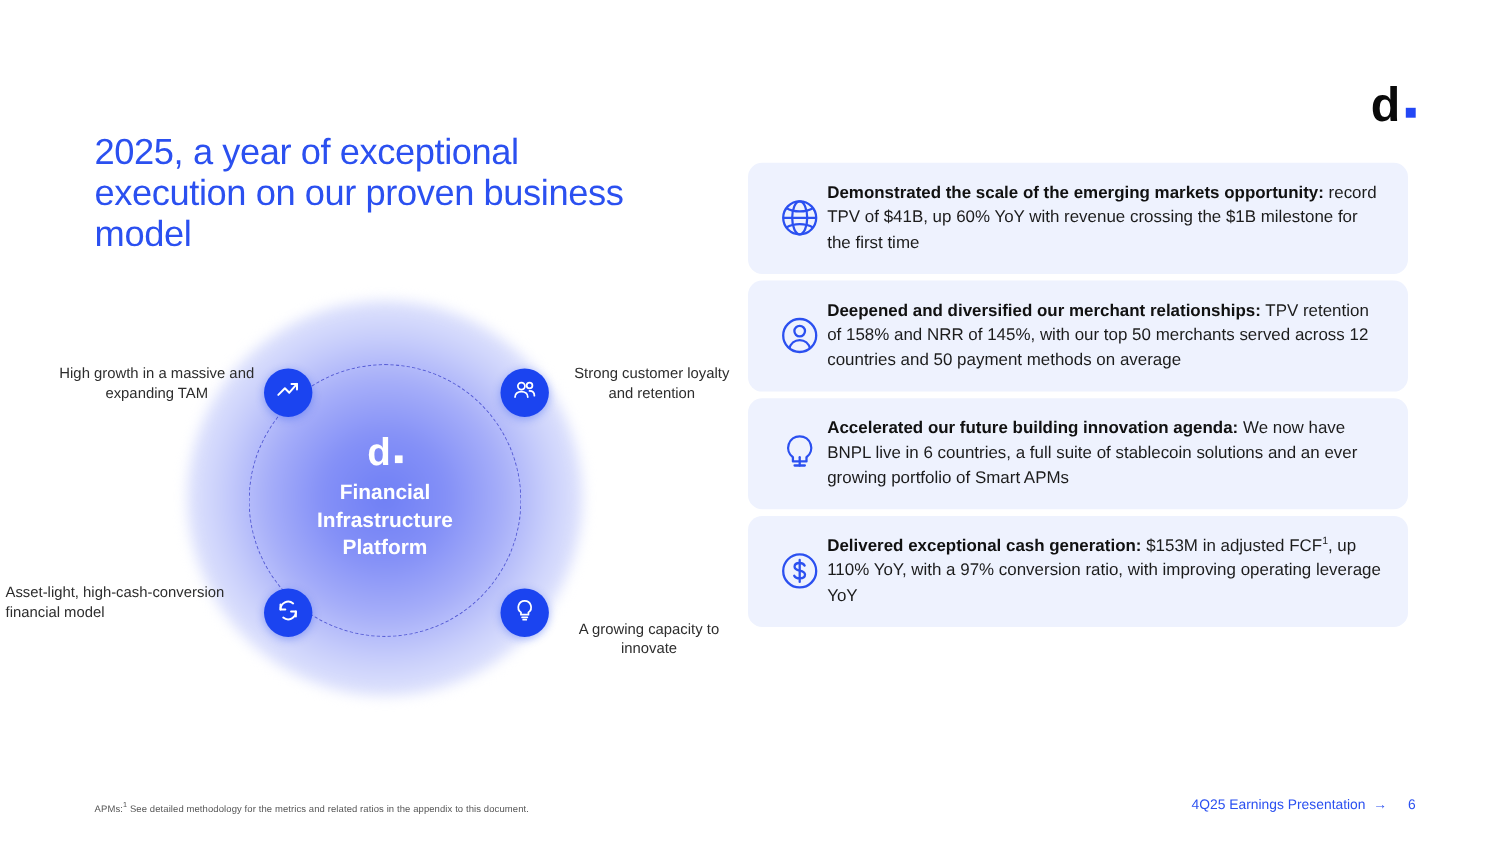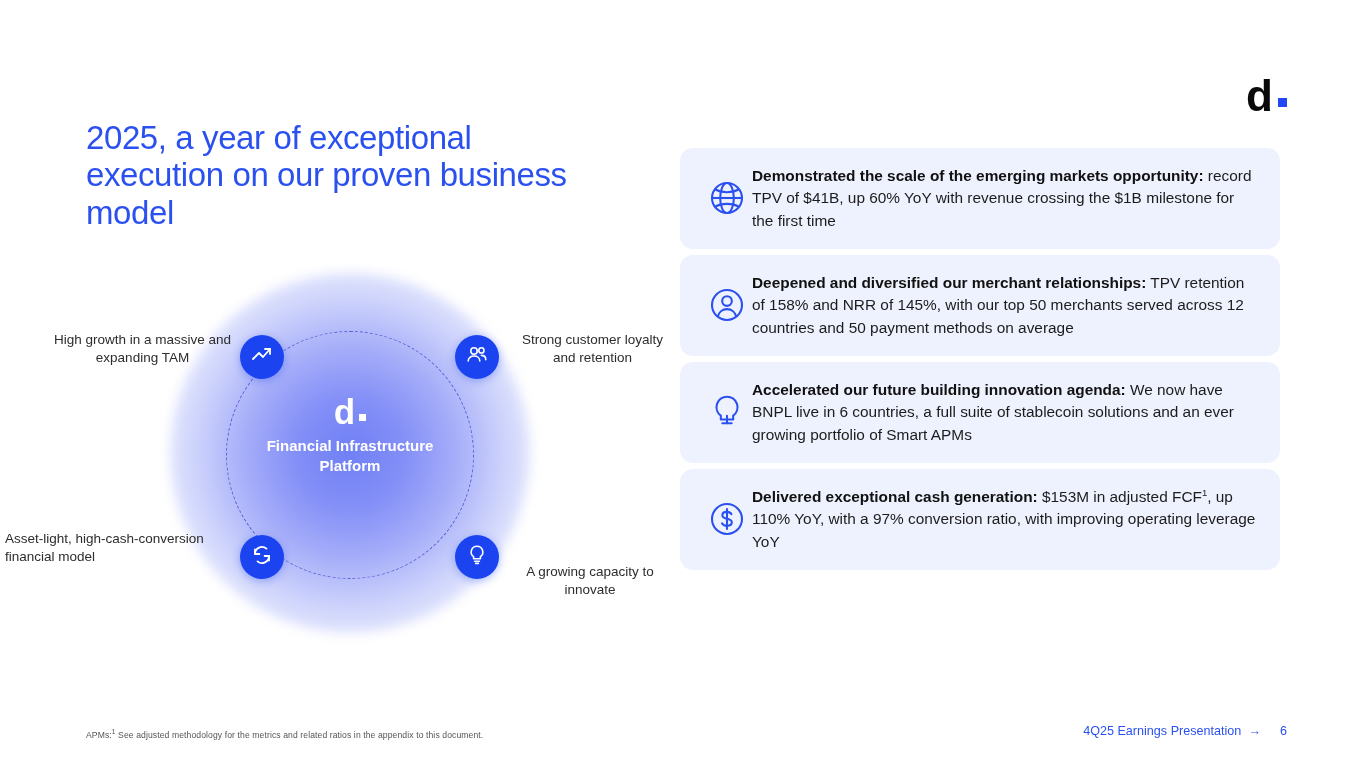--- a/index.html
+++ b/index.html
@@ -53,21 +53,21 @@
     text-align: center; color: #ffffff;
   }
   .center-logo {
     display: flex; align-items: flex-end; justify-content: center; gap: 5px;
     margin-bottom: 9px;
   }
   .center-logo .c-d {
     font-size: 35px; font-weight: 700; line-height: 0.82; letter-spacing: -1px; color:#fff;
   }
   .center-logo .c-dot { width: 7px; height: 7px; background: #ffffff; margin-bottom: 6px; }
-  .center-sub { font-size: 15px; font-weight: 600; line-height: 1.33; color: #ffffff; }
+  .center-sub { font-size: 19px; font-weight: 600; line-height: 1.33; color: #ffffff; }
 
   .node {
     position: absolute; width: 44px; height: 44px; border-radius: 50%;
     background: #1b44f0; display: flex; align-items: center; justify-content: center;
     box-shadow: 0 2px 8px rgba(27,68,240,0.35);
   }
   .node.n1 { left: 180px; top: 77px; }
   .node.n2 { left: 395px; top: 77px; }
   .node.n3 { left: 180px; top: 277px; }
   .node.n4 { left: 395px; top: 277px; }
@@ -231,21 +231,21 @@
       </div>
       <div class="card-text">
         <b>Delivered exceptional cash generation:</b><span> $153M in adjusted FCF</span><sup>1</sup><span>, up 110% YoY, with a 97% conversion ratio, with improving operating leverage YoY</span>
       </div>
     </div>
 
   </div>
 
   <div class="footnote">
     <span>APMs:</span><sup>1</sup>
-    <span>See adjusted methodology for the metrics and related ratios in the appendix to this document.</span>
+    <span>See detailed methodology for the metrics and related ratios in the appendix to this document.</span>
   </div>
 
   <div class="footer-right">
     <span>4Q25 Earnings Presentation</span>
     <span>→</span>
     <span class="page-num">6</span>
   </div>
 
 </div>
 

